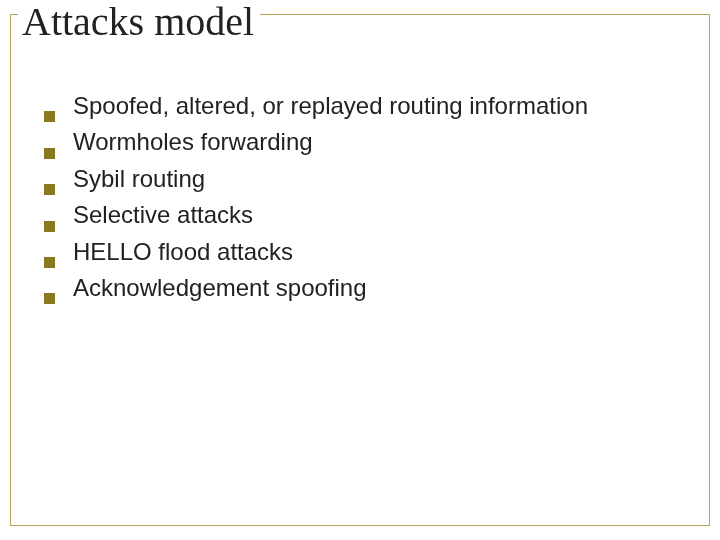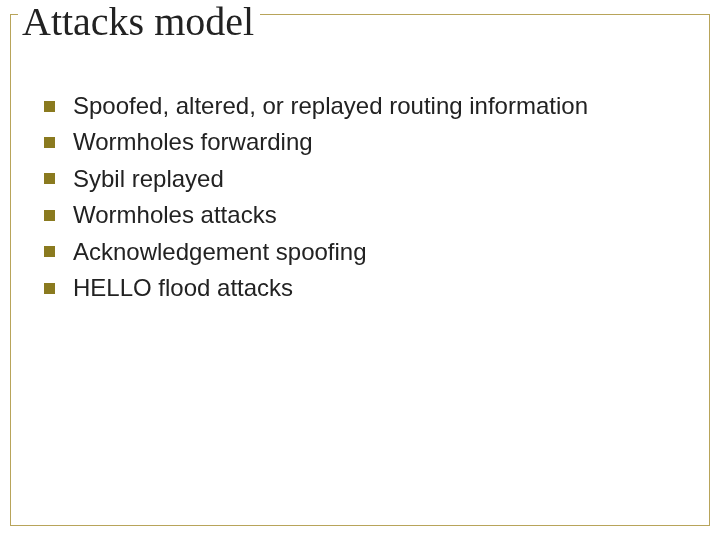--- a/index.html
+++ b/index.html
@@ -41,21 +41,21 @@
     white-space: nowrap;
   }
   .body {
     position: absolute;
     left: 44px;
     top: 90px;
     right: 40px;
   }
   .item {
     display: flex;
-    align-items: center;
+    align-items: flex-end;
     margin-bottom: 4px;
   }
   .bullet {
     width: 11px;
     height: 11px;
     background: #8a7a1f;
     flex: 0 0 auto;
     margin-right: 18px;
   }
   .item-text {
@@ -78,28 +78,28 @@
     <div class="item">
       <div class="bullet"></div>
       <div class="item-text">Spoofed, altered, or replayed routing information</div>
     </div>
     <div class="item">
       <div class="bullet"></div>
       <div class="item-text">Wormholes forwarding</div>
     </div>
     <div class="item">
       <div class="bullet"></div>
-      <div class="item-text">Sybil replayed</div>
+      <div class="item-text">Sybil routing</div>
     </div>
     <div class="item">
       <div class="bullet"></div>
-      <div class="item-text">Wormholes attacks</div>
+      <div class="item-text">Selective attacks</div>
+    </div>
+    <div class="item">
+      <div class="bullet"></div>
+      <div class="item-text">HELLO flood attacks</div>
     </div>
     <div class="item">
       <div class="bullet"></div>
       <div class="item-text">Acknowledgement spoofing</div>
     </div>
-    <div class="item">
-      <div class="bullet"></div>
-      <div class="item-text">HELLO flood attacks</div>
-    </div>
   </div>
 </div>
 
 </body></html>

